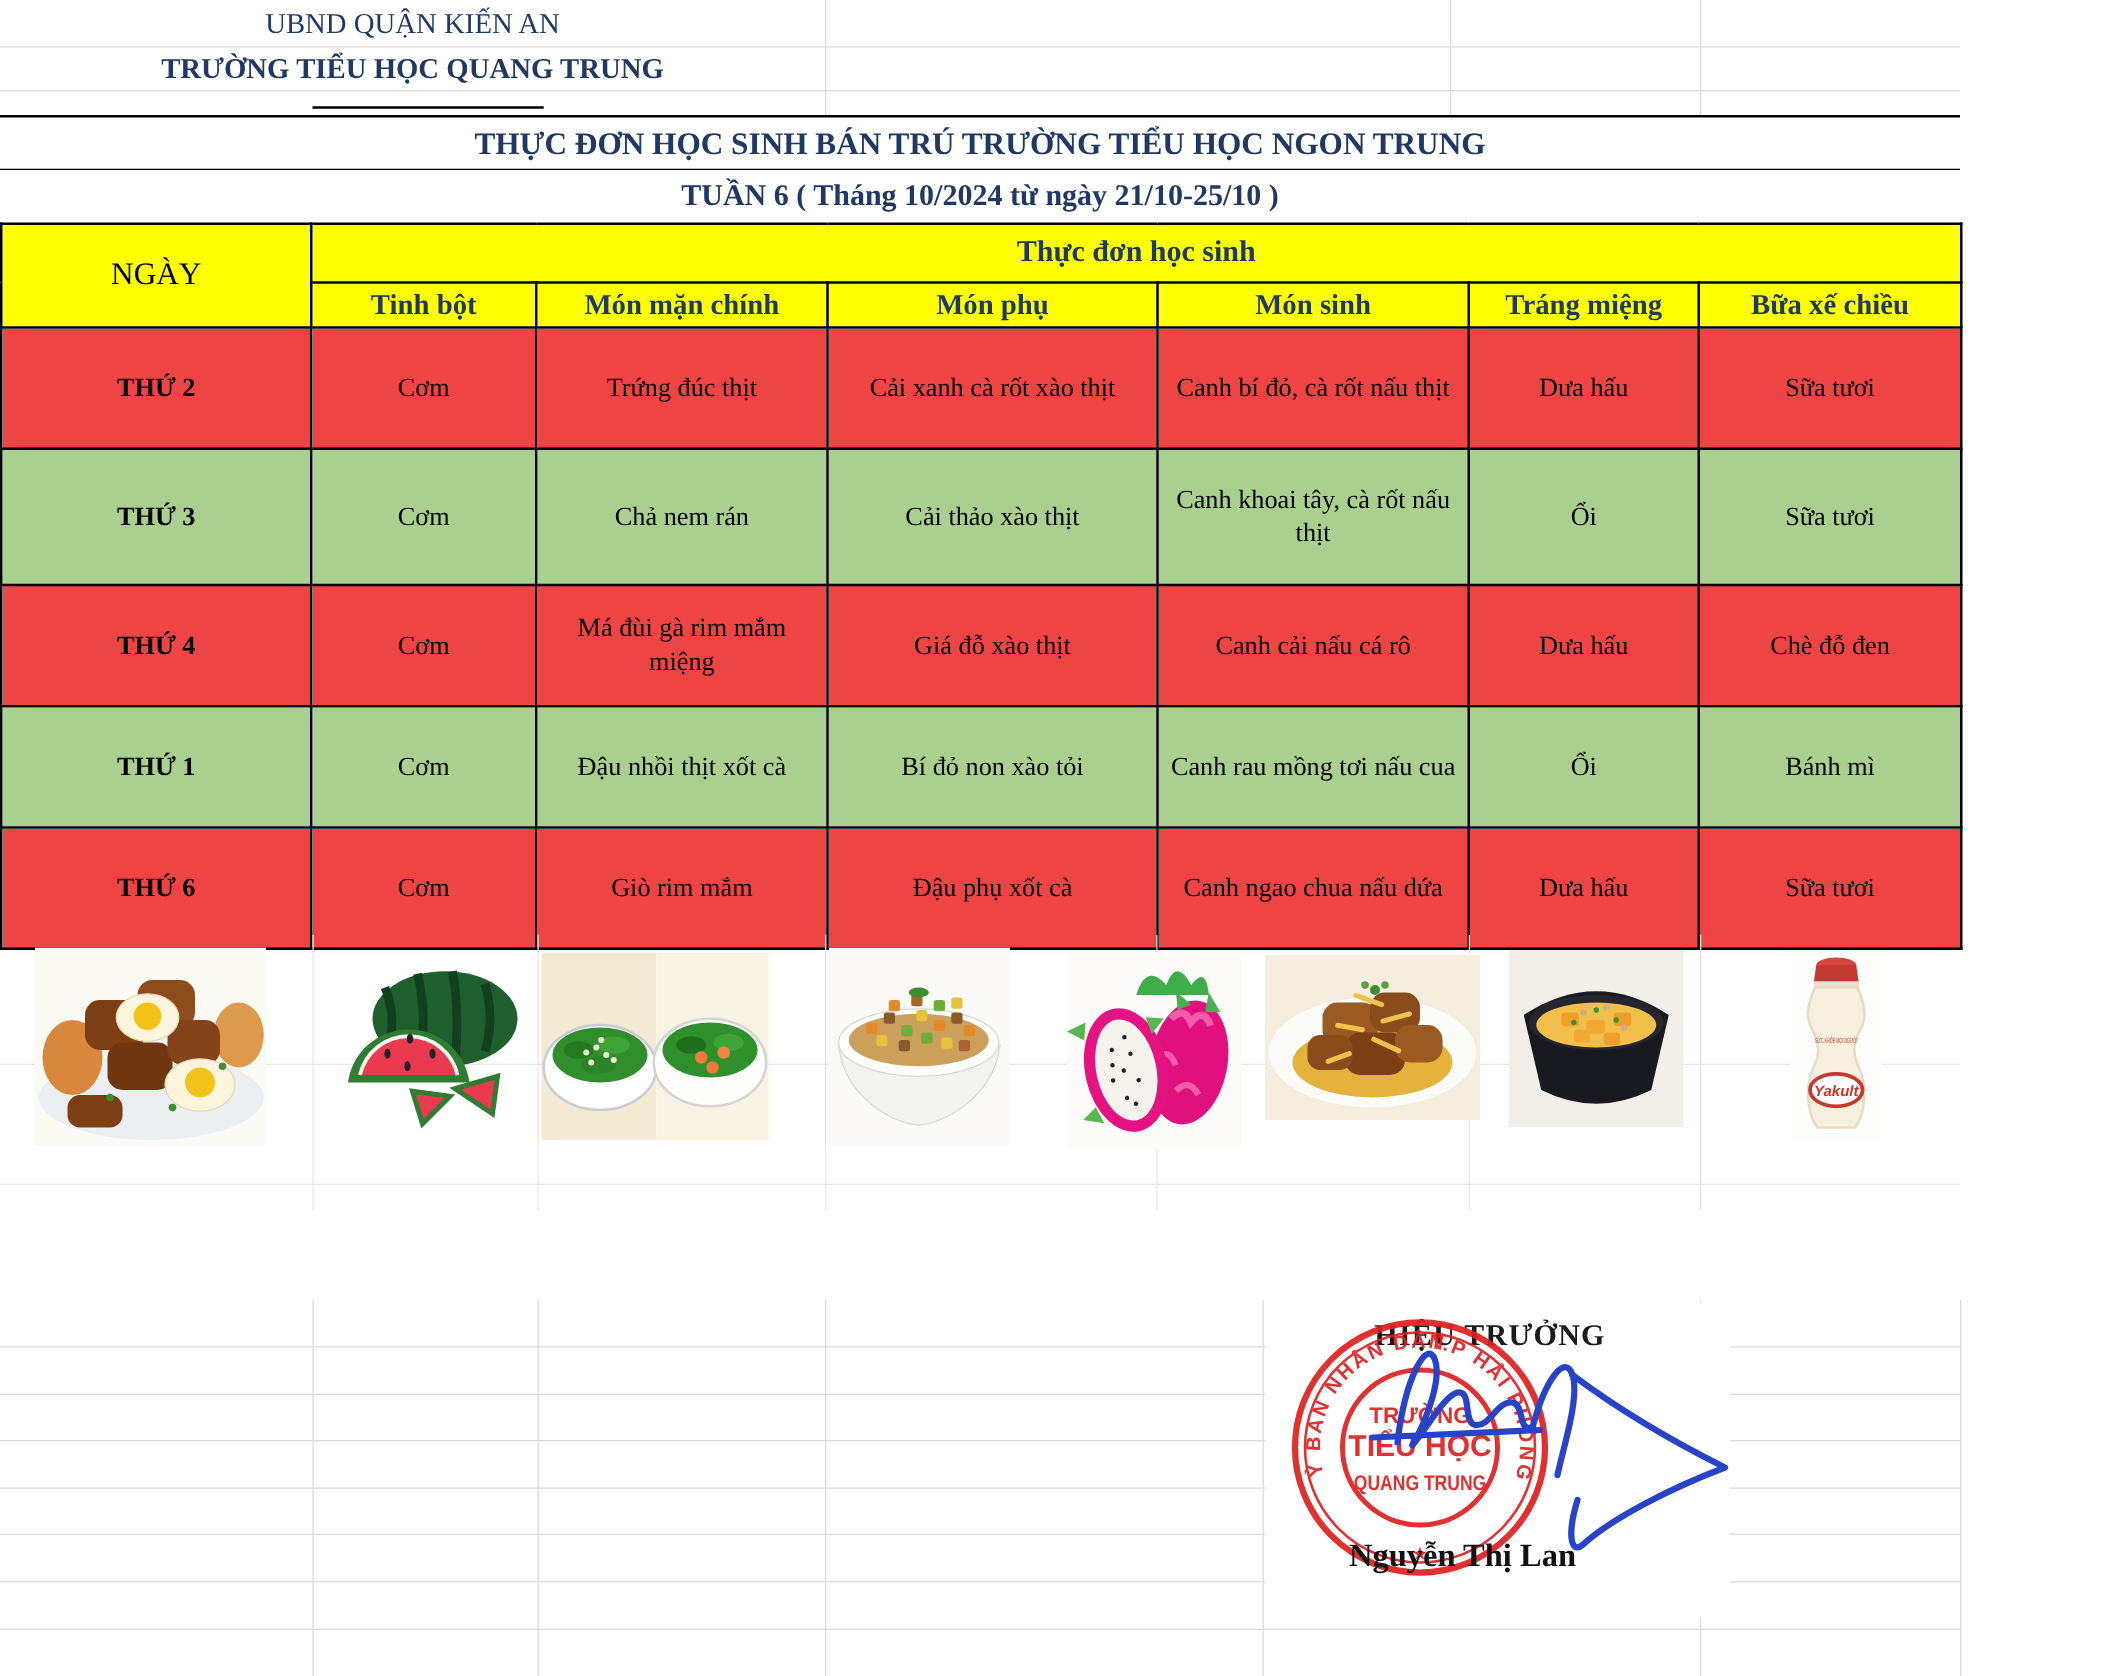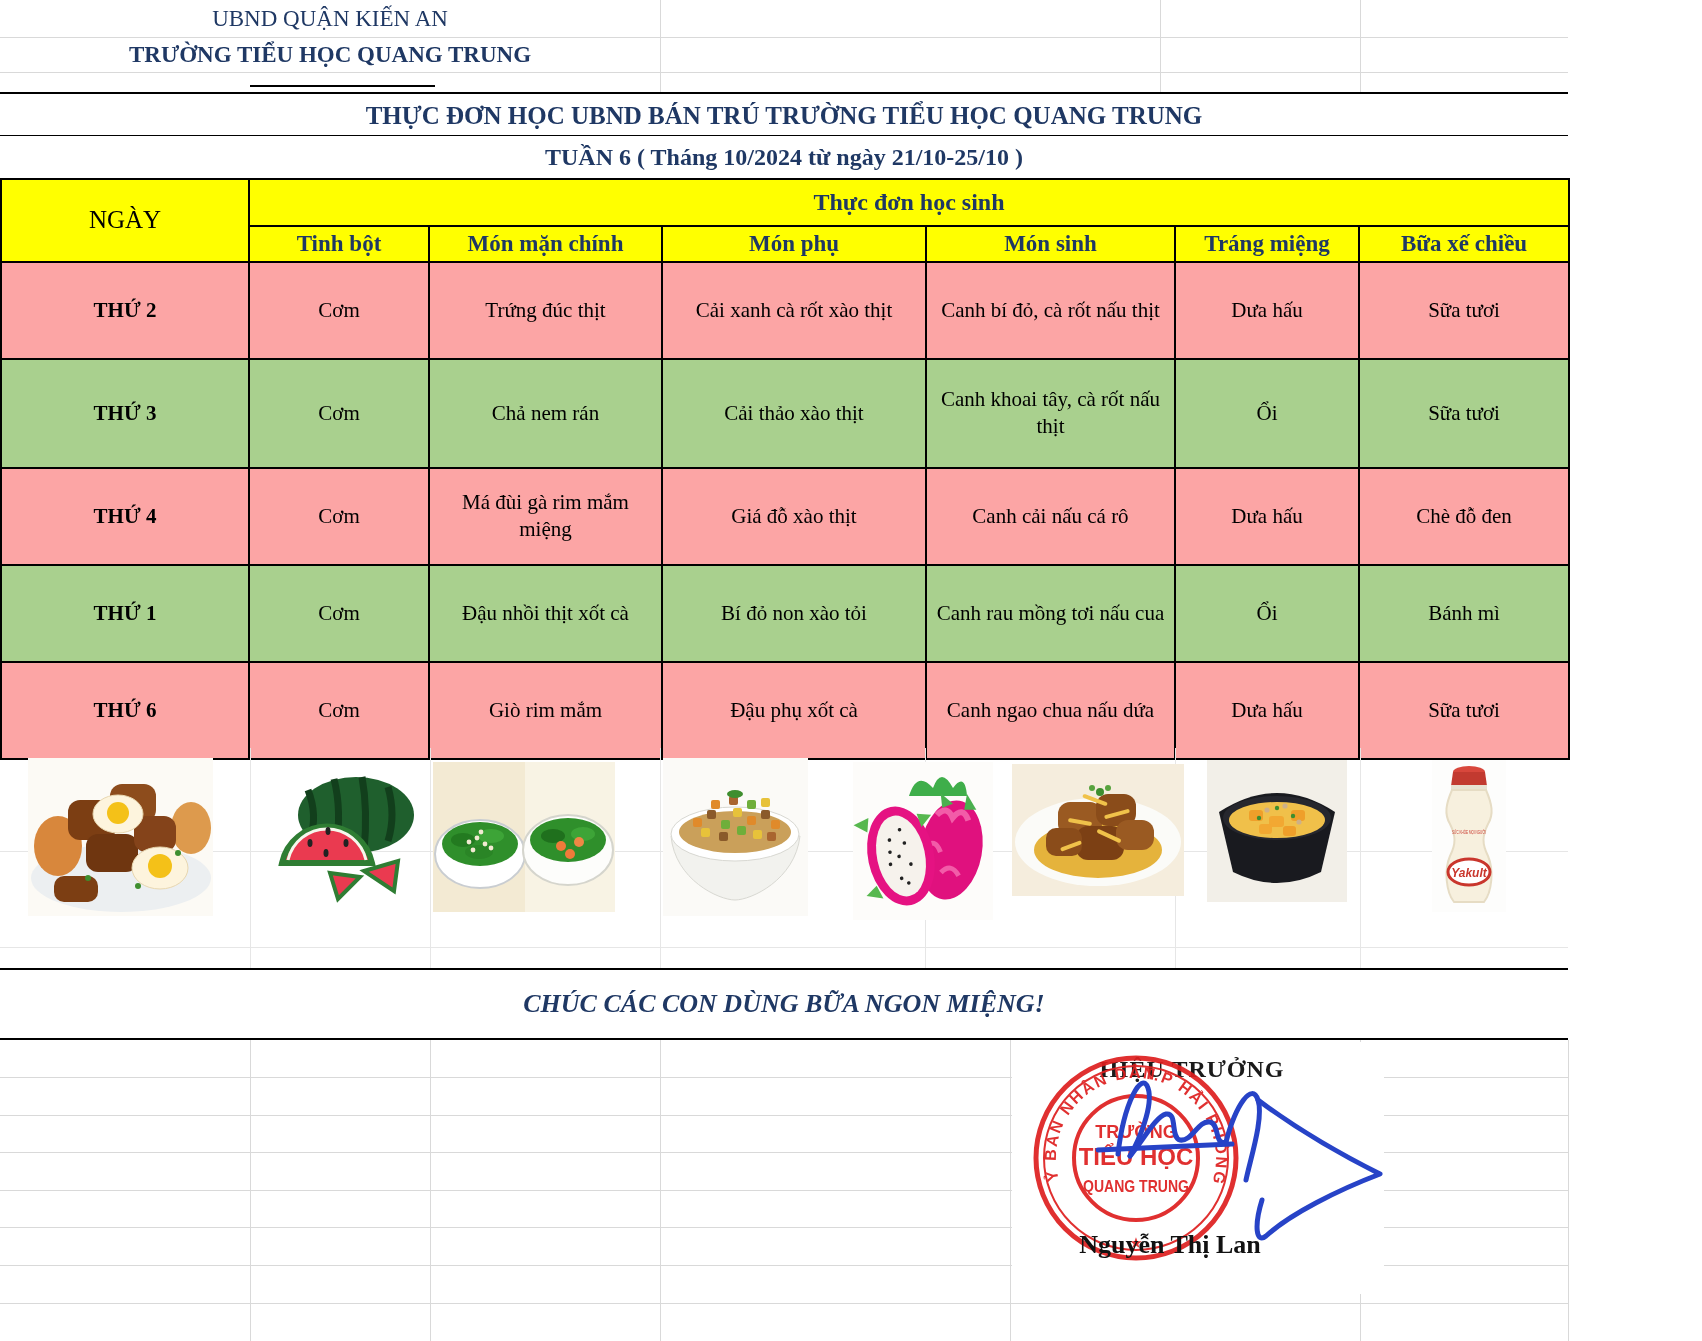--- a/index.html
+++ b/index.html
@@ -27,21 +27,21 @@
   
   .menu-table{position:absolute;left:0;top:178px;border-collapse:collapse;table-layout:fixed;width:1568px;}
   .menu-table td,.menu-table th{border:2px solid #000;text-align:center;vertical-align:middle;
        padding:2px 8px;overflow:hidden;line-height:1.3;}
   .menu-table th{background:#ffff00;}
   .day-h{font-size:25px;font-weight:normal;color:#000;}
   .grp{font-size:24px;font-weight:bold;color:#1f3864;}
   .col-h{font-size:23px;font-weight:bold;color:#1f3864;}
   .day{font-size:23px;font-weight:bold;color:#000;}
   .menu-table td{font-size:21px;color:#000;}
-  tr.gray td{background:#fca5a5;}
+  tr.gray td{background:#ef4444;}
   tr.green td{background:#a9d08e;}
 
   
   .message-row{left:0;top:968px;width:1568px;height:72px;border-top:2px solid #000;border-bottom:2px solid #000;
       display:flex;align-items:center;justify-content:center;box-sizing:border-box;
       font-size:26px;font-weight:bold;font-style:italic;color:#1f3864;}
 
   .photo{position:absolute;}
   .white-patch{position:absolute;background:#ffffff;}
   .role{left:1062px;top:1056px;width:260px;text-align:center;font-size:24px;font-weight:bold;
@@ -56,21 +56,21 @@
   <div class="gl" style="left:0;top:37px;width:1568px;height:1px;"></div>
   <div class="gl" style="left:0;top:72px;width:1568px;height:1px;"></div>
   <div class="gl" style="left:660px;top:0;width:1px;height:92px;"></div>
   <div class="gl" style="left:1160px;top:0;width:1px;height:92px;"></div>
   <div class="gl" style="left:1360px;top:0;width:1px;height:92px;"></div>
 
   <div class="abs org2">TRƯỜNG TIỂU HỌC QUANG TRUNG</div>
   <div class="abs org1">UBND QUẬN KIẾN AN</div>
   <div class="abs org-underline"></div>
 
-  <div class="abs title-row">THỰC ĐƠN HỌC UBND BÁN TRÚ TRƯỜNG TIỂU HỌC QUANG TRUNG</div>
+  <div class="abs title-row">THỰC ĐƠN HỌC SINH BÁN TRÚ TRƯỜNG TIỂU HỌC NGON TRUNG</div>
   <div class="abs subtitle-row">TUẦN 6 ( Tháng 10/2024  từ ngày 21/10-25/10 )</div>
 
   <table class="menu-table">
     <colgroup>
       <col style="width:248px">
         <col style="width:180px">
         <col style="width:233px">
       <col style="width:264px">
         <col style="width:249px">
         <col style="width:184px">
@@ -310,21 +310,20 @@
       <ellipse cx="37" cy="12" rx="16" ry="6" fill="#d8473c"></ellipse>
       <path d="M21,12 L53,12 L55,26 L19,26 Z" fill="#c23a30"></path>
       <rect x="19" y="25" width="36" height="5" fill="#e8e2d2"></rect>
       <path d="M20,30 C14,44 12,54 18,64 C24,76 24,84 18,96 C12,110 14,132 22,142 L52,142 C60,132 62,110 56,96 C50,84 50,76 56,64 C62,54 60,44 54,30 Z" fill="#f7f0de" stroke="#e6dcc4" stroke-width="2"></path>
       <text x="37" y="74" font-size="6" fill="#c9362c" text-anchor="middle" textLength="34" lengthAdjust="spacingAndGlyphs" font-family="Liberation Sans, sans-serif">SỨC KHỎE MỌI NGƯỜI</text>
       <ellipse cx="37" cy="112" rx="21" ry="13" fill="#ffffff" stroke="#c9362c" stroke-width="3"></ellipse>
       <text x="37" y="117" font-size="12" font-weight="bold" font-style="italic" fill="#c9362c" text-anchor="middle" font-family="Liberation Sans, sans-serif">Yakult</text>
     </svg>
   </div>
 
-  <div class="abs message-row">CHÚC CÁC CON DÙNG BỮA NGON MIỆNG!</div>
 
   <div class="gl" style="left:0;top:1077px;width:1568px;height:1px;"></div>
   <div class="gl" style="left:0;top:1115px;width:1568px;height:1px;"></div>
   <div class="gl" style="left:0;top:1152px;width:1568px;height:1px;"></div>
   <div class="gl" style="left:0;top:1190px;width:1568px;height:1px;"></div>
   <div class="gl" style="left:0;top:1227px;width:1568px;height:1px;"></div>
   <div class="gl" style="left:0;top:1265px;width:1568px;height:1px;"></div>
   <div class="gl" style="left:0;top:1303px;width:1568px;height:1px;"></div>
   <div class="gl" style="left:250px;top:1040px;width:1px;height:301px;"></div>
   <div class="gl" style="left:430px;top:1040px;width:1px;height:301px;"></div>

